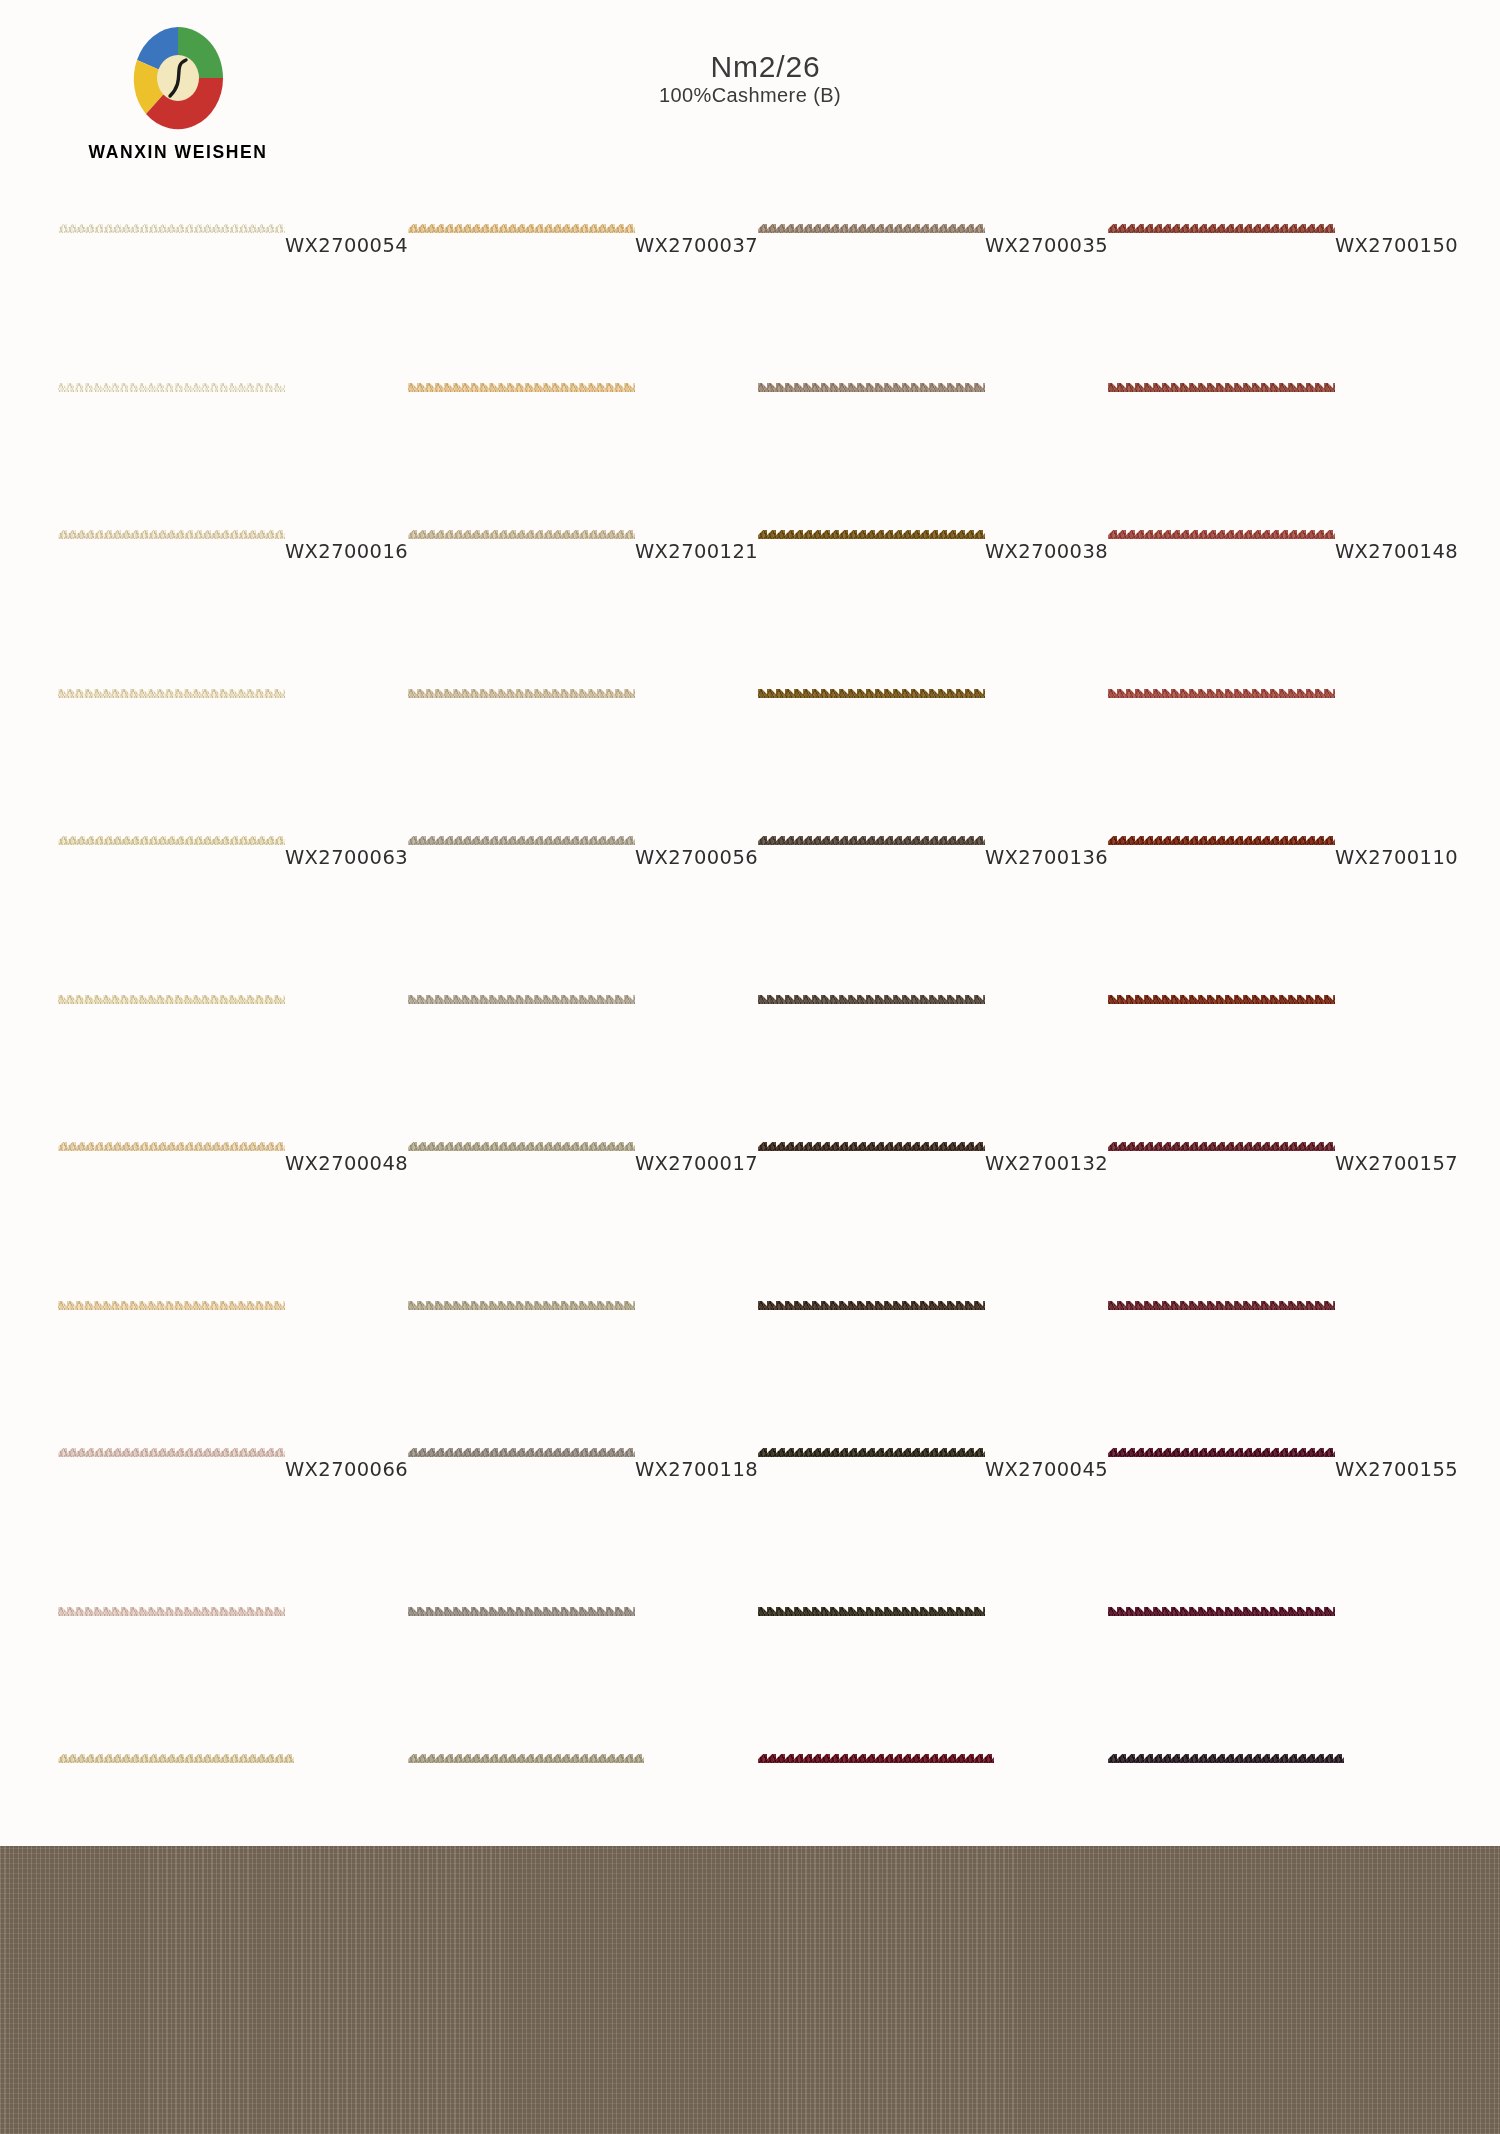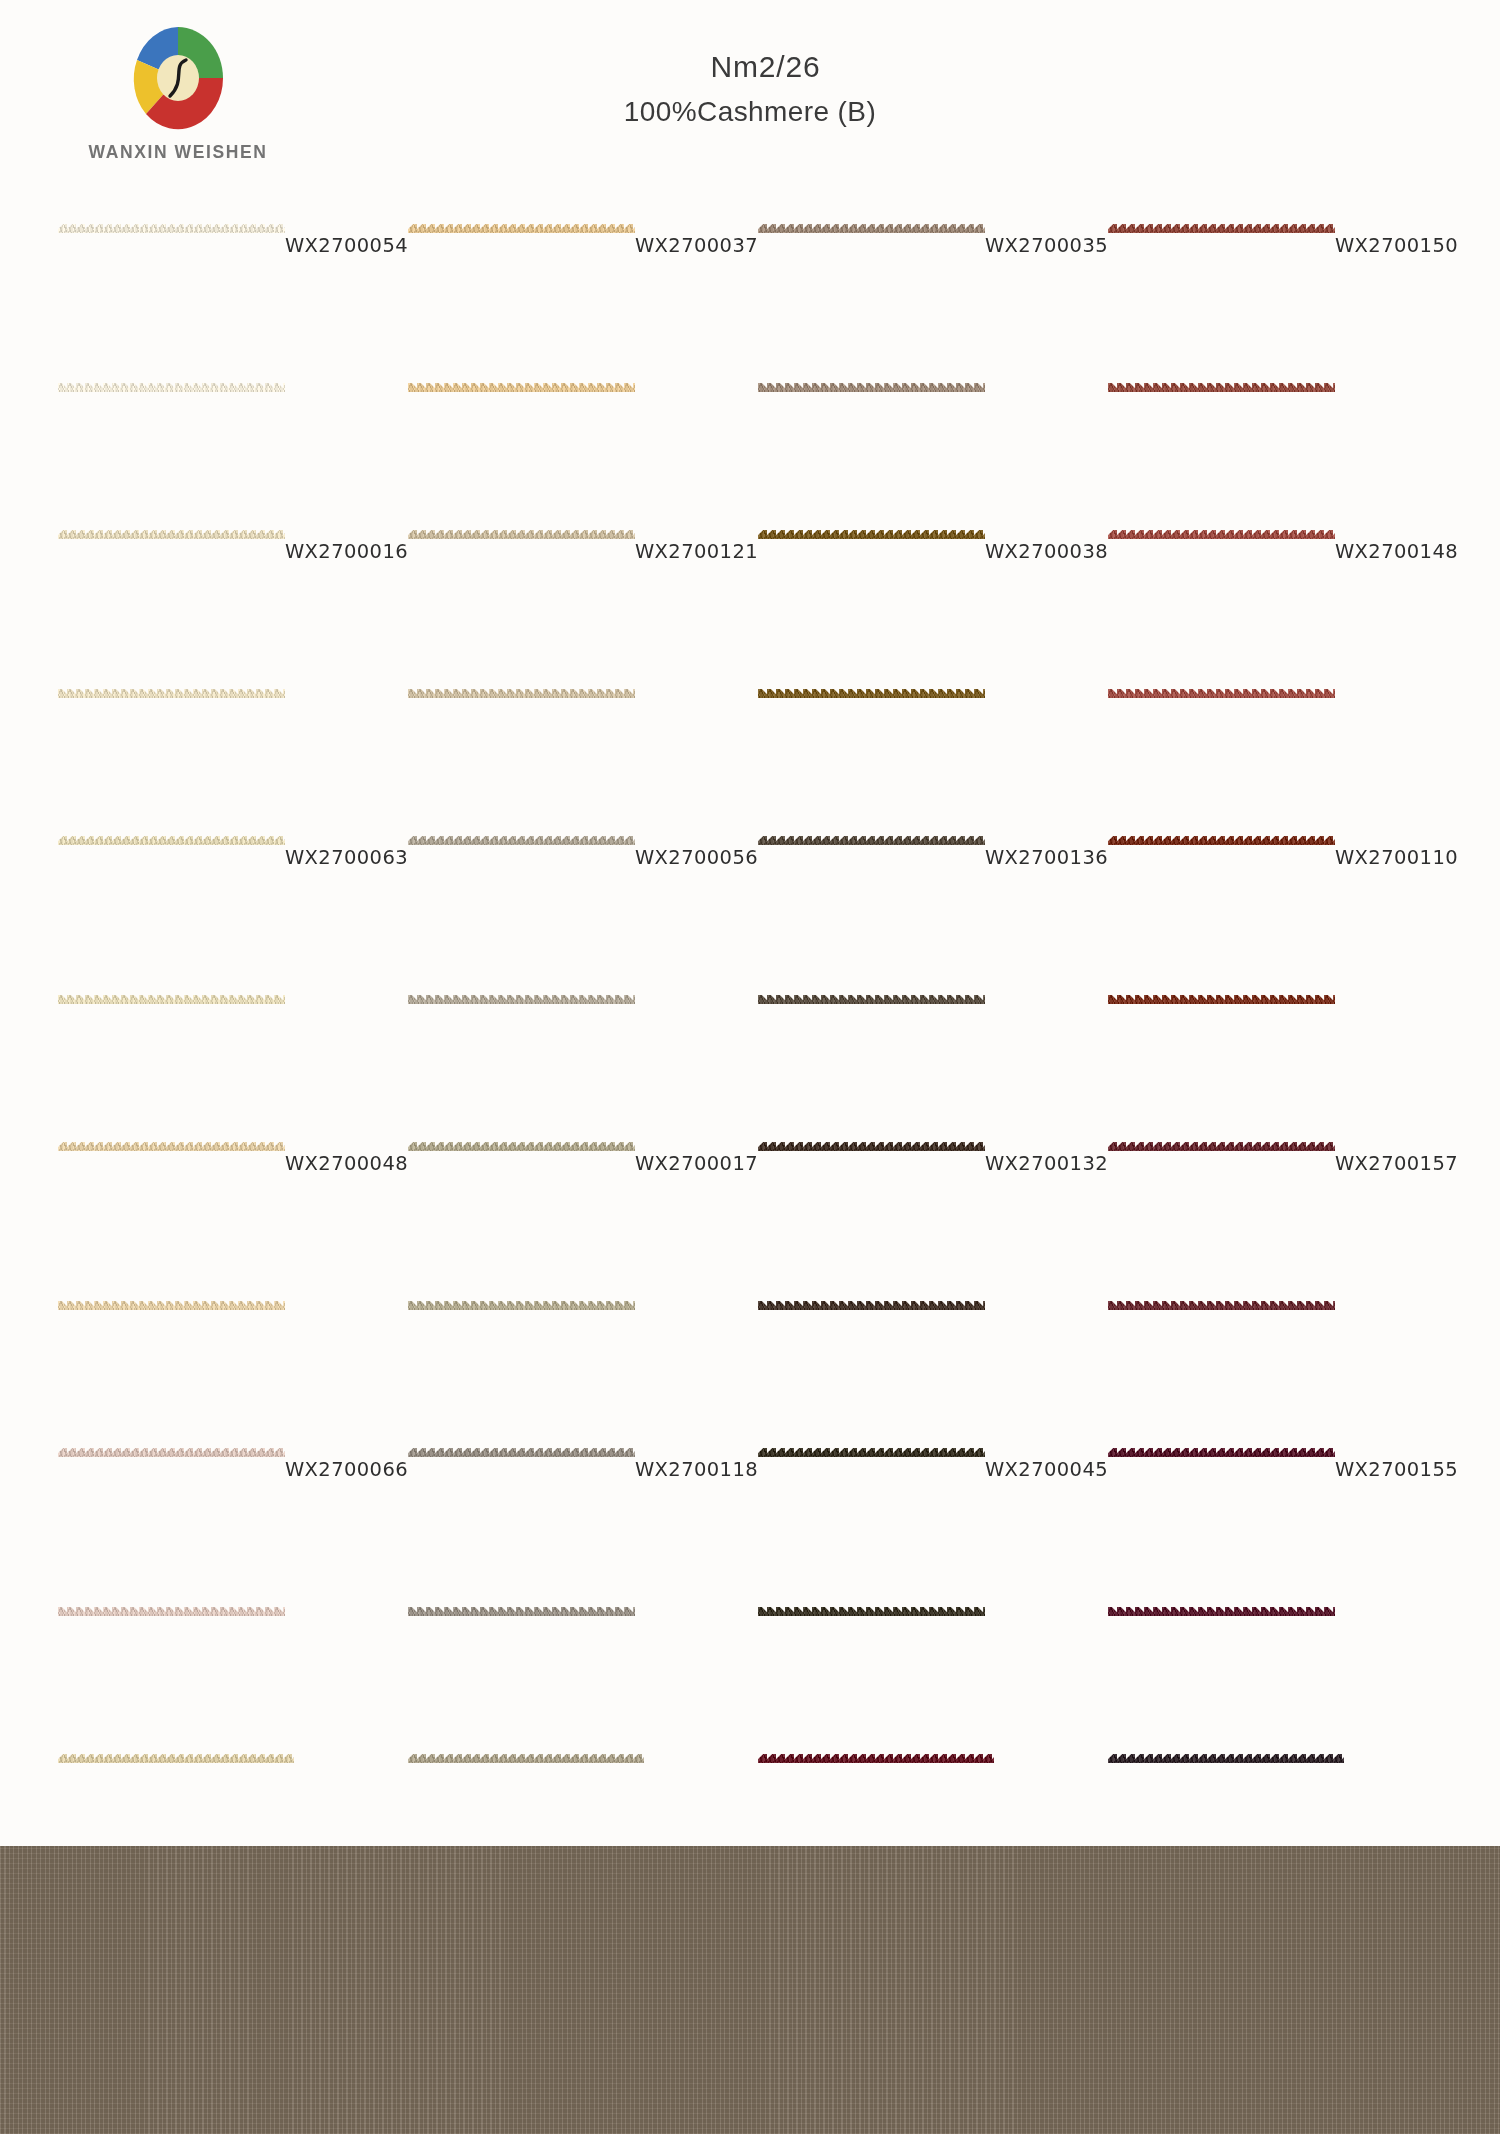--- a/index.html
+++ b/index.html
@@ -30,21 +30,21 @@
   }
   .logo-mark {
     width: 108px; height: 112px;
     margin: 0 auto;
     position: relative;
   }
   .brand-name {
     margin-top: 8px;
     font-size: 17.5px;
     letter-spacing: 1.6px;
-    color: #737373;
+    color: #000000;
     font-weight: 700;
     white-space: nowrap;
   }
 
   .title-block {
     position: absolute;
     left: 0; right: 0; top: 38px;
     text-align: center;
   }
   .title-main {
@@ -57,22 +57,22 @@
   }
   .title-sub {
     margin-top: 12px;
     font-size: 30px;
     color: #3a3a3a;
     letter-spacing: 0.8px;
     font-weight: 400;
     padding-left: 31px;
   }
   .title-sub2 {
-    margin-top: 12px;
-    font-size: 28px;
+    margin-top: 0;
+    font-size: 20px;
     color: #3a3a3a;
     letter-spacing: 0.4px;
     font-weight: 400;
   }
 
   
   .grid {
     position: absolute;
     left: 58px;
     top: 210px;

